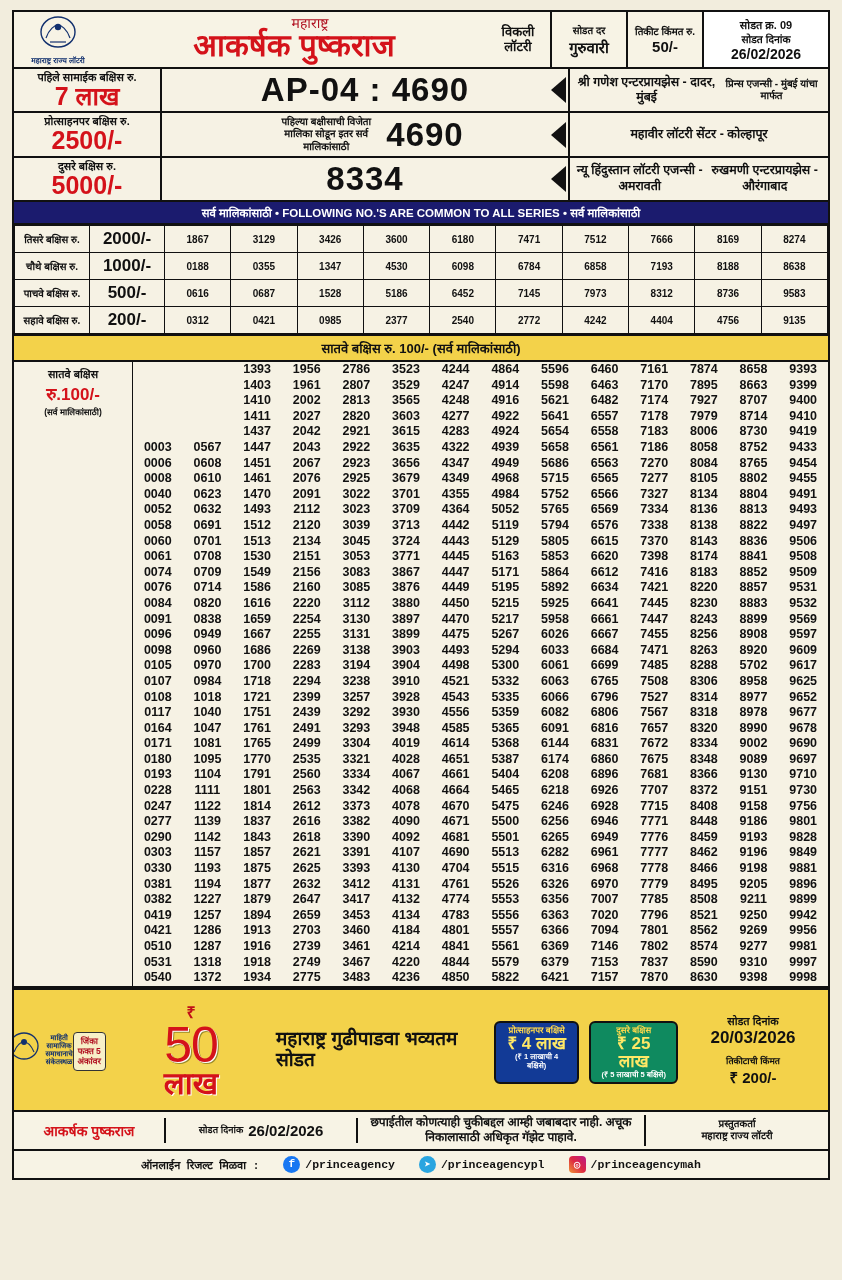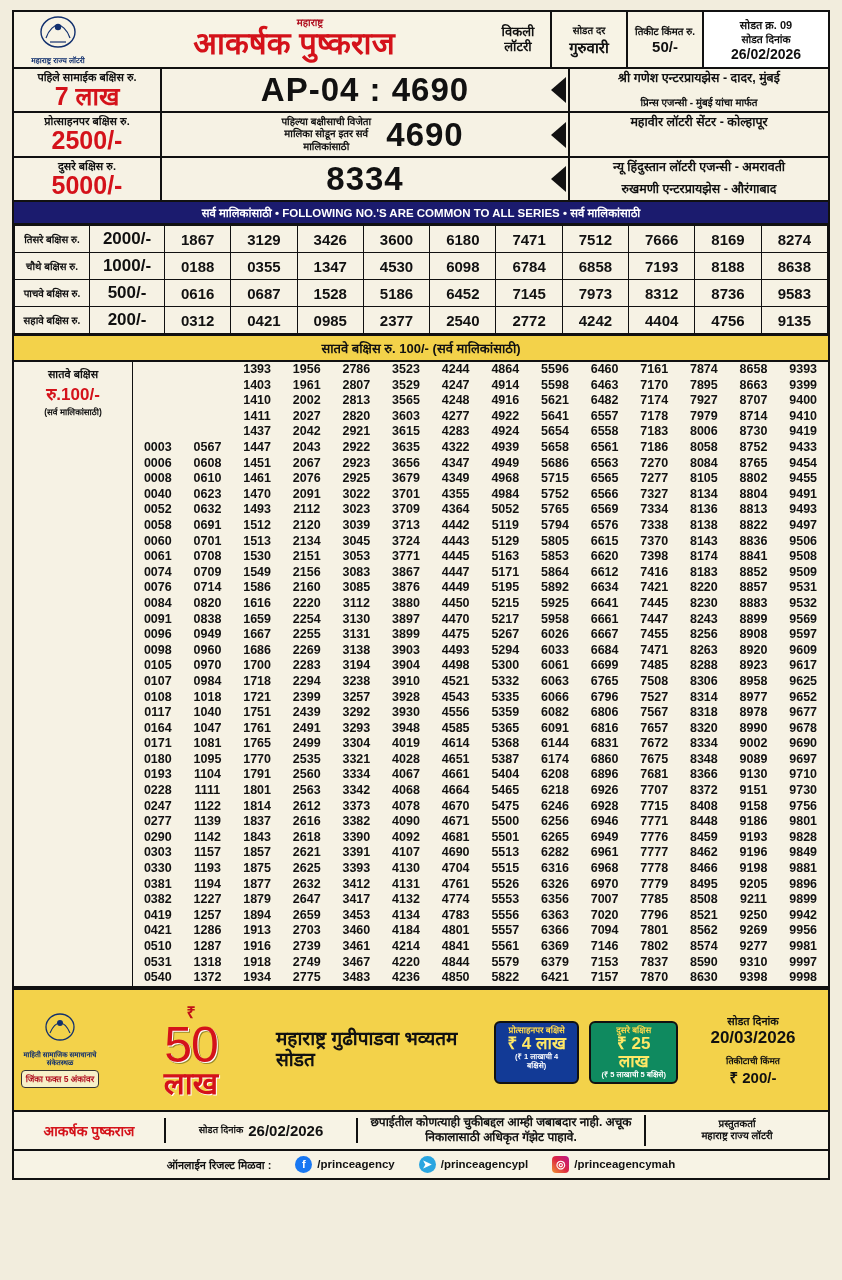--- a/index.html
+++ b/index.html
@@ -20,21 +20,21 @@
     border:2px solid #111;
     background:#f6f2e4;
   }
   
   .hdr{display:flex;align-items:stretch;border-bottom:2px solid #111;background:#f7f3e5;}
   .hdr-logo{width:88px;display:flex;flex-direction:column;align-items:center;justify-content:center;padding:2px 0;}
   .emblem{width:44px;height:40px;position:relative;}
   .emblem svg{width:44px;height:40px;}
   .logo-cap{font-size:7.5px;color:#12306e;font-weight:bold;margin-top:1px;}
   .hdr-title{flex:1;display:flex;flex-direction:column;align-items:center;justify-content:center;}
-  .t-sub{font-size:10px;color:#b01020;font-weight:bold;line-height:1;padding-left:32px;}
+  .t-sub{font-size:14px;color:#b01020;font-weight:normal;line-height:1;padding-left:32px;}
   .t-main{font-size:31px;color:#d4121a;font-weight:bold;line-height:1.05;letter-spacing:0px;}
   .hdr-vikli{width:64px;display:flex;flex-direction:column;justify-content:center;align-items:center;font-size:13px;color:#111;font-weight:bold;line-height:1.15;}
   .hdr-box{border-left:2px solid #111;display:flex;flex-direction:column;justify-content:center;align-items:center;padding:2px 6px;}
   .hdr-box .l1{font-size:10.5px;font-weight:bold;color:#111;}
   .hdr-box .l2{font-size:15px;font-weight:bold;color:#0b5ec7;}
   .hdr-draw{width:62px;}
   .hdr-draw .l1{font-size:10px;}
   .hdr-draw .l2{font-size:15px;color:#111;}
   .hdr-no{width:112px;background:#fff;}
   .hdr-no .l1{font-size:11px;font-weight:bold;color:#111;}
@@ -43,50 +43,50 @@
 
   
   .prow{display:flex;border-bottom:2px solid #111;}
   .pcell-left{width:146px;border-right:2px solid #111;display:flex;flex-direction:column;align-items:center;justify-content:center;padding:2px 0;}
   .pcell-left .lab{font-size:11px;font-weight:bold;color:#111;line-height:1.1;}
   .pcell-left .amt{font-size:25px;font-weight:bold;color:#d4121a;line-height:1.05;}
   .pcell-mid{flex:1;display:flex;align-items:center;justify-content:center;position:relative;}
   .bignum{font-size:33px;font-weight:bold;color:#111;letter-spacing:1px;}
   .arrow{position:absolute;right:2px;top:50%;transform:translateY(-50%);
     width:0;height:0;border-top:13px solid transparent;border-bottom:13px solid transparent;border-right:15px solid #111;}
-  .pcell-right{width:250px;border-left:2px solid #111;display:flex;flex-direction:column;align-items:center;justify-content:space-between;text-align:center;padding:2px 4px;}
+  .pcell-right{width:250px;border-left:2px solid #111;display:flex;flex-direction:row;align-items:center;justify-content:center;text-align:center;padding:2px 4px;}
   .pcell-right .r1{font-size:12.5px;font-weight:bold;color:#111;line-height:1.25;}
   .pcell-right .r2{font-size:10px;font-weight:bold;color:#111;line-height:1.25;}
   .mid-note{font-size:10px;font-weight:bold;color:#111;line-height:1.25;text-align:center;width:120px;}
   .mid-flex{display:flex;align-items:center;justify-content:center;width:100%;}
 
   
   .common-bar{background:#1b1b6e;color:#fff;text-align:center;font-size:11.5px;font-weight:bold;padding:3px 0;border-bottom:2px solid #111;}
 
   
   .ptab{width:100%;border-collapse:collapse;}
-  .ptab td{border:1px solid #111;text-align:center;font-size:15px;font-weight:bold;color:#111;padding:3px 0;}
+  .ptab td{border:1px solid #111;text-align:center;font-size:10px;font-weight:bold;color:#111;padding:3px 0;}
   .ptab td.lab{width:70px;font-size:10px;line-height:1.1;padding:2px 2px;}
   .ptab td.amt{width:74px;font-size:17px;color:#111;}
 
   
   .seven-hdr{background:#f3d24a;text-align:center;font-size:13px;font-weight:bold;color:#111;padding:3px 0;border-top:2px solid #111;border-bottom:2px solid #111;}
 
   
   .seven-wrap{display:flex;border-bottom:2px solid #111;}
   .seven-left{width:118px;border-right:1px solid #111;display:flex;flex-direction:column;align-items:center;padding-top:4px;}
   .seven-left .sl1{font-size:11px;font-weight:bold;color:#111;}
   .seven-left .sl2{font-size:17px;font-weight:bold;color:#d4121a;margin-top:1px;}
   .seven-left .sl3{font-size:8.5px;font-weight:bold;color:#111;margin-top:1px;}
   .grid{flex:1;display:grid;grid-template-columns:repeat(11,1fr);font-size:12.5px;font-weight:bold;color:#111;text-align:center;}
   .grid span{line-height:15.6px;}
 
   
   .promo{background:#f3d24a;border-top:2px solid #111;border-bottom:2px solid #111;display:flex;align-items:center;height:120px;position:relative;overflow:hidden;}
-  .promo-left{width:92px;display:flex;flex-direction:column;align-items:center;justify-content:flex-end;}
+  .promo-left{width:92px;display:flex;flex-direction:row;align-items:center;justify-content:flex-end;}
   .promo-left .pl-top{font-size:7px;color:#12306e;font-weight:bold;text-align:center;line-height:1.15;}
   .promo-ticket{background:#f7f0c8;border:1px solid #333;border-radius:4px;font-size:8.5px;font-weight:bold;color:#b01020;text-align:center;padding:3px 4px;margin-top:3px;line-height:1.2;}
   .promo-50{width:170px;text-align:center;}
   .promo-50 .rs{font-size:16px;color:#c01018;font-weight:bold;}
   .promo-50 .big{font-size:50px;font-weight:normal;color:#d4121a;line-height:0.9;letter-spacing:-1px;
      text-shadow:1px 1px 0 #fff, 2px 2px 0 #9a8b2a;}
   .promo-50 .lakh{font-size:31px;font-weight:bold;color:#d4121a;line-height:1;text-shadow:1px 1px 0 #fff;}
   .promo-mid{flex:1;display:flex;flex-direction:row;align-items:center;justify-content:center;}
   .promo-mid .pm-title{font-size:19px;font-weight:bold;color:#111;line-height:1.1;}
   .promo-pills{display:flex;gap:10px;margin-top:6px;}
@@ -103,21 +103,21 @@
   .promo-right .d4{font-size:15px;font-weight:bold;color:#111;}
 
   
   .foot{display:flex;border-bottom:2px solid #111;background:#f7f3e5;align-items:center;}
   .foot .f1{width:150px;text-align:center;font-size:14px;font-weight:bold;color:#d4121a;padding:4px 0;}
   .foot .f2{width:190px;border-left:2px solid #111;border-right:2px solid #111;display:flex;align-items:center;justify-content:center;gap:5px;padding:4px 0;}
   .foot .f2 .ds{font-size:9.5px;font-weight:bold;color:#111;line-height:1.1;text-align:center;}
   .foot .f2 .dd{font-size:15px;font-weight:bold;color:#111;}
   .foot .f3{flex:1;text-align:center;font-size:12px;font-weight:bold;color:#111;line-height:1.3;padding:3px 0;}
   .foot .f4{width:150px;border-left:2px solid #111;text-align:center;font-size:10px;font-weight:bold;color:#111;padding:3px 16px;line-height:1.25;}
-  .social{display:flex;align-items:center;justify-content:center;gap:24px;padding:5px 0;background:#f7f3e5;}
+  .social{display:flex;align-items:center;justify-content:center;gap:24px;padding:5px 0;background:#f7f3e5;font-family:Liberation Mono, monospace;}
   .social .lbl{font-size:11px;font-weight:bold;color:#111;}
   .sitem{display:flex;align-items:center;gap:5px;font-size:11.5px;font-weight:bold;color:#111;}
   .sicon{width:17px;height:17px;border-radius:4px;display:flex;align-items:center;justify-content:center;color:#fff;font-size:11px;font-weight:bold;}
   .fb{background:#1877f2;border-radius:50%;}
   .tg{background:#29a5e0;border-radius:50%;}
   .ig{background:linear-gradient(45deg,#f09433,#dc2743,#bc1888);}
 </style>
 </head>
 <body>
 
@@ -549,21 +549,21 @@
           <span>1700</span>
           <span>2283</span>
           <span>3194</span>
           <span>3904</span>
           <span>4498</span>
           <span>5300</span>
           <span>6061</span>
           <span>6699</span>
           <span>7485</span>
           <span>8288</span>
-          <span>8923</span>
+          <span>5702</span>
           <span>9617</span>
           <span>0107</span>
           <span>0984</span>
           <span>1718</span>
           <span>2294</span>
           <span>3238</span>
           <span>3910</span>
           <span>4521</span>
           <span>5332</span>
           <span>6063</span>

